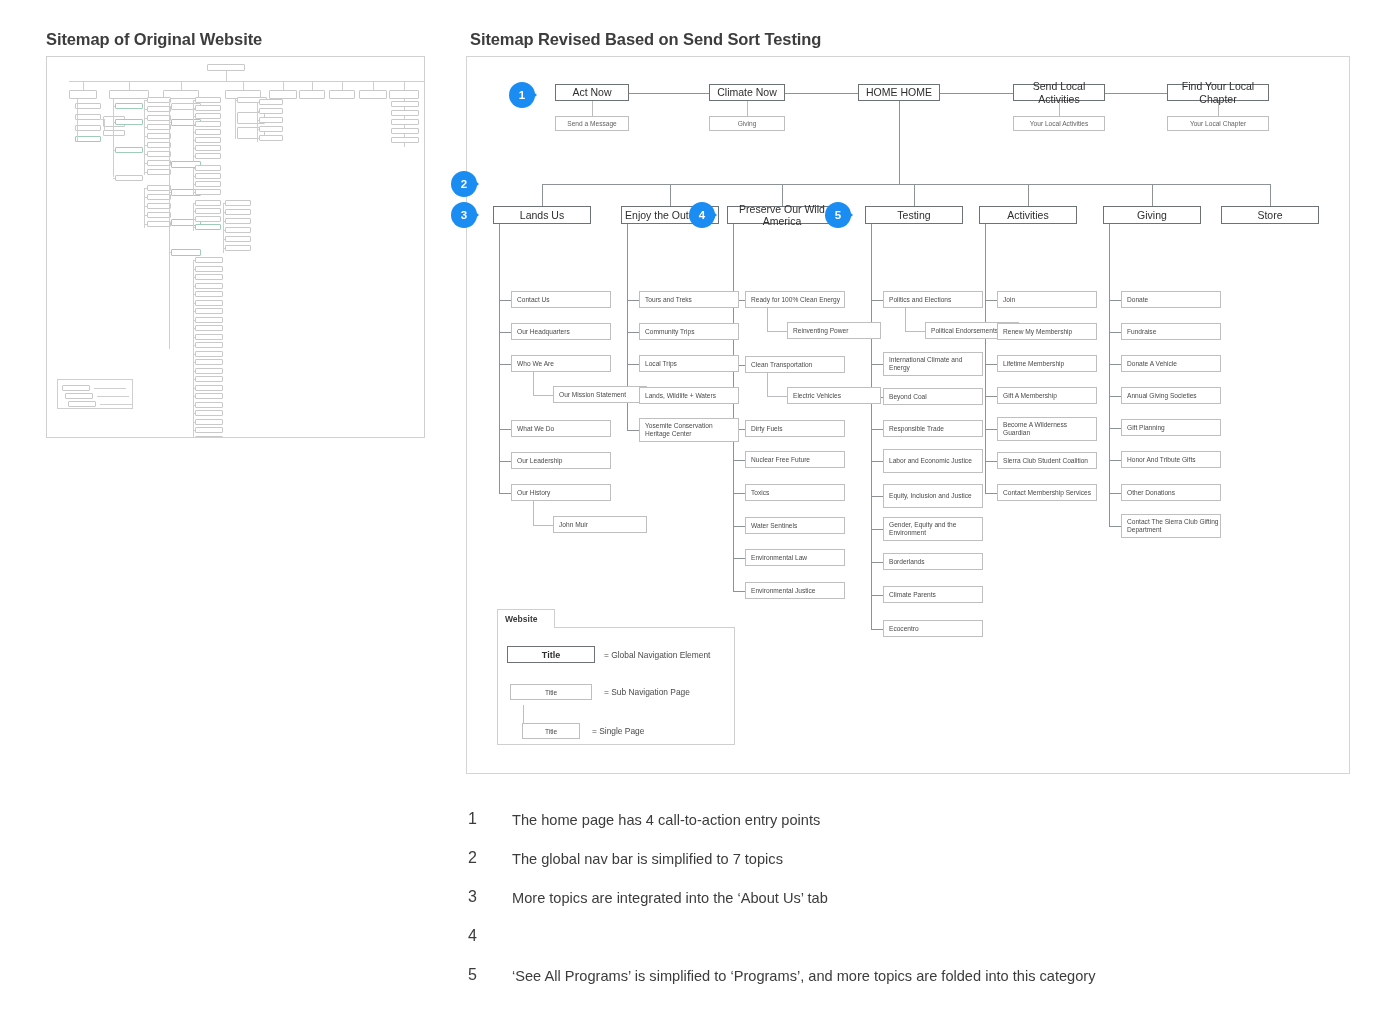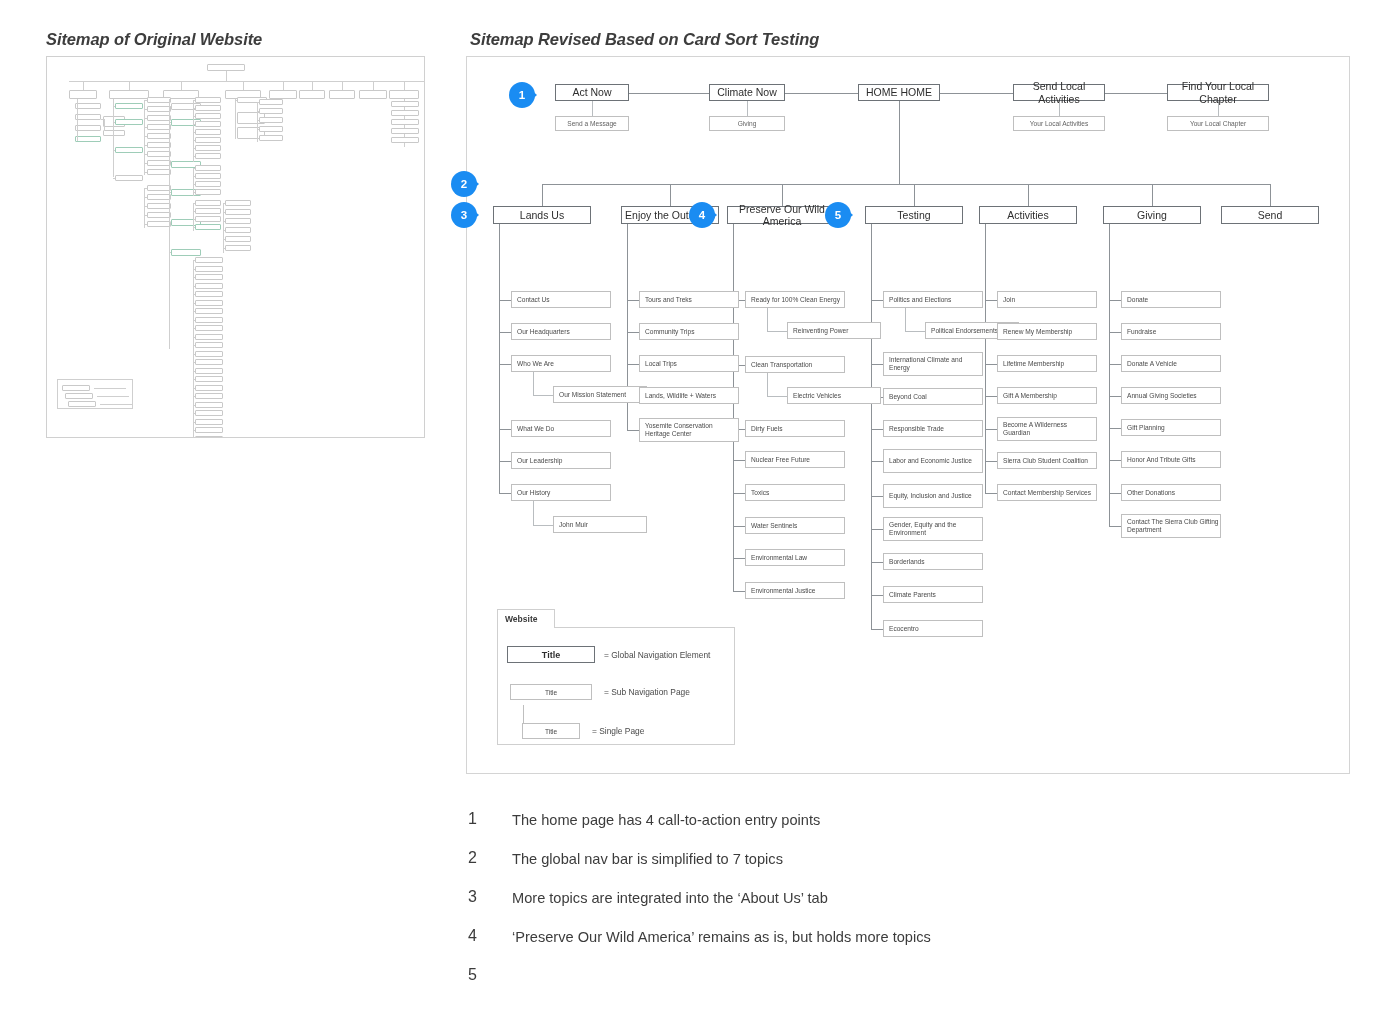--- a/index.html
+++ b/index.html
@@ -14,21 +14,20 @@
   }
 
   
   .h-left, .h-right {
     position: absolute;
     font-size: 16.5px;
     font-weight: bold;
     color: #3d3d3d;
     letter-spacing: -0.1px;
     white-space: nowrap;
-    font-style: italic;
   }
   .h-left  { left: 46px;  top: 30px; }
   .h-right { left: 470px; top: 30px; }
 
   
   .thumb-panel {
     position: absolute;
     left: 46px; top: 56px;
     width: 379px; height: 382px;
     background: #fff;
@@ -157,21 +156,21 @@
   .ann-badge { position: absolute; left: 2px; top: 4px; width: 26px; height: 26px; }
   .ann-text {
     position: absolute; left: 46px; top: 6px;
     font-size: 14.6px; color: #3c3c3c; white-space: nowrap;
   }
 </style>
 </head>
 <body>
 
 <div class="h-left">Sitemap of Original Website</div>
-<div class="h-right">Sitemap Revised Based on Card Sort Testing</div>
+<div class="h-right">Sitemap Revised Based on Send Sort Testing</div>
 
 <div class="thumb-panel" id="thumb">
     <div class="tb" style="left: 160px; top: 7px; width: 38px; height: 7px;"></div>
     <div class="tl v" style="left: 179px; top: 14px; height: 10px;"></div>
     <div class="tl h" style="left: 22px; top: 24px; width: 356px;"></div>
     <div class="tl v" style="left: 36px; top: 24px; height: 9px;"></div>
     <div class="tb" style="left: 22px; top: 33px; width: 28px; height: 9px;"></div>
     <div class="tl v" style="left: 82px; top: 24px; height: 9px;"></div>
     <div class="tb" style="left: 62px; top: 33px; width: 40px; height: 9px;"></div>
     <div class="tl v" style="left: 134px; top: 24px; height: 9px;"></div>
@@ -416,21 +415,21 @@
     <div class="node global" style="left: 154px; top: 149px; width: 98px; height: 18px;">Enjoy the Outdoors</div>
     <div class="ln v" style="left: 315px; top: 127px; height: 22px;"></div>
     <div class="node global" style="left: 260px; top: 149px; width: 110px; height: 18px;">Preserve Our Wild America</div>
     <div class="ln v" style="left: 447px; top: 127px; height: 22px;"></div>
     <div class="node global" style="left: 398px; top: 149px; width: 98px; height: 18px;">Testing</div>
     <div class="ln v" style="left: 561px; top: 127px; height: 22px;"></div>
     <div class="node global" style="left: 512px; top: 149px; width: 98px; height: 18px;">Activities</div>
     <div class="ln v" style="left: 685px; top: 127px; height: 22px;"></div>
     <div class="node global" style="left: 636px; top: 149px; width: 98px; height: 18px;">Giving</div>
     <div class="ln v" style="left: 803px; top: 127px; height: 22px;"></div>
-    <div class="node global" style="left: 754px; top: 149px; width: 98px; height: 18px;">Send</div>
+    <div class="node global" style="left: 754px; top: 149px; width: 98px; height: 18px;">Store</div>
     <div class="node sub" style="left: 44px; top: 234px; width: 100px; height: 17px;">Contact Us</div>
     <div class="ln h" style="left: 32px; top: 242.5px; width: 12px;"></div>
     <div class="node sub" style="left: 44px; top: 266px; width: 100px; height: 17px;">Our Headquarters</div>
     <div class="ln h" style="left: 32px; top: 274.5px; width: 12px;"></div>
     <div class="node sub" style="left: 44px; top: 298px; width: 100px; height: 17px;">Who We Are</div>
     <div class="ln h" style="left: 32px; top: 306.5px; width: 12px;"></div>
     <div class="node single" style="left: 86px; top: 329px; width: 94px; height: 17px;">Our Mission Statement</div>
     <div class="ln v thin" style="left: 66px; top: 315px; height: 22.5px;"></div>
     <div class="ln h thin" style="left: 66px; top: 337.5px; width: 20px;"></div>
     <div class="node sub" style="left: 44px; top: 363px; width: 100px; height: 17px;">What We Do</div>
@@ -594,21 +593,21 @@
         <div class="tip"></div>
         <div class="circ">3</div>
       </div>
       <div class="ann-text">More topics are integrated into the ‘About Us’ tab</div>
     </div>
     <div class="ann-row">
       <div class="ann-badge">
         <div class="tip"></div>
         <div class="circ">4</div>
       </div>
-      <div class="ann-text">‘Preserve Our Wild America’ remains as is, but holds more topics</div>
     </div>
     <div class="ann-row">
       <div class="ann-badge">
         <div class="tip"></div>
         <div class="circ">5</div>
       </div>
+      <div class="ann-text">‘See All Programs’ is simplified to ‘Programs’, and more topics are folded into this category</div>
     </div>
   </div>
 
 </body></html>

